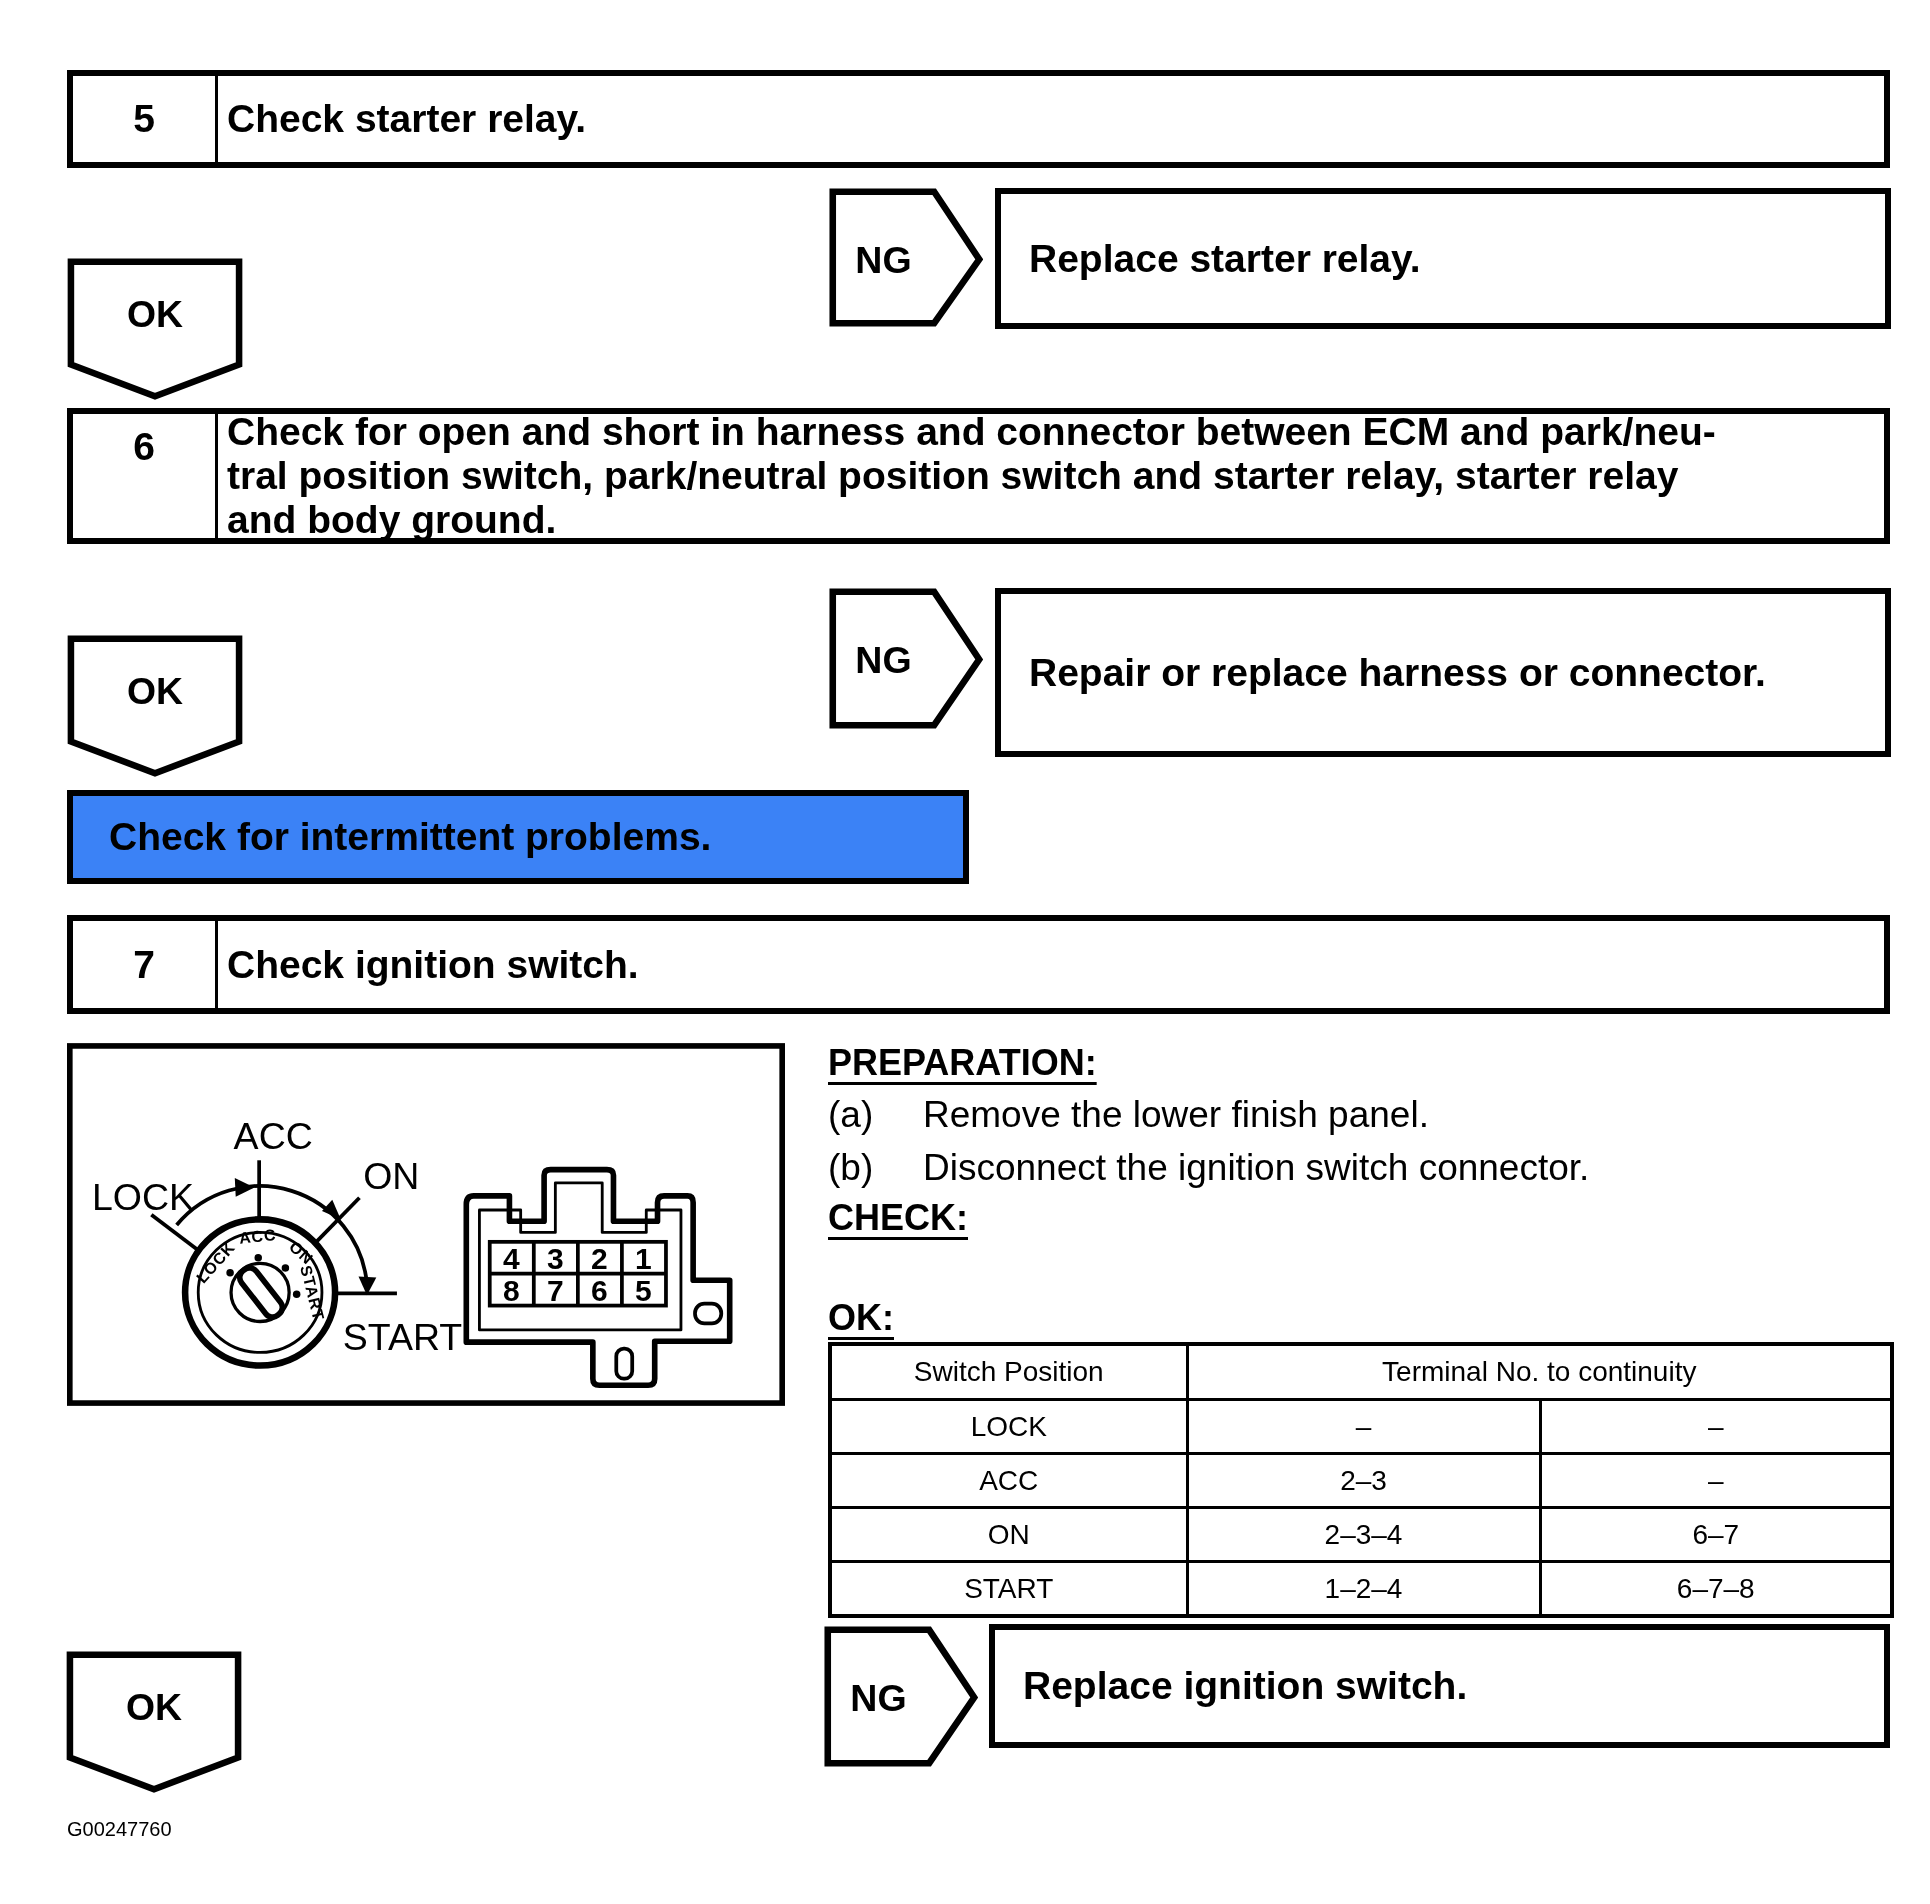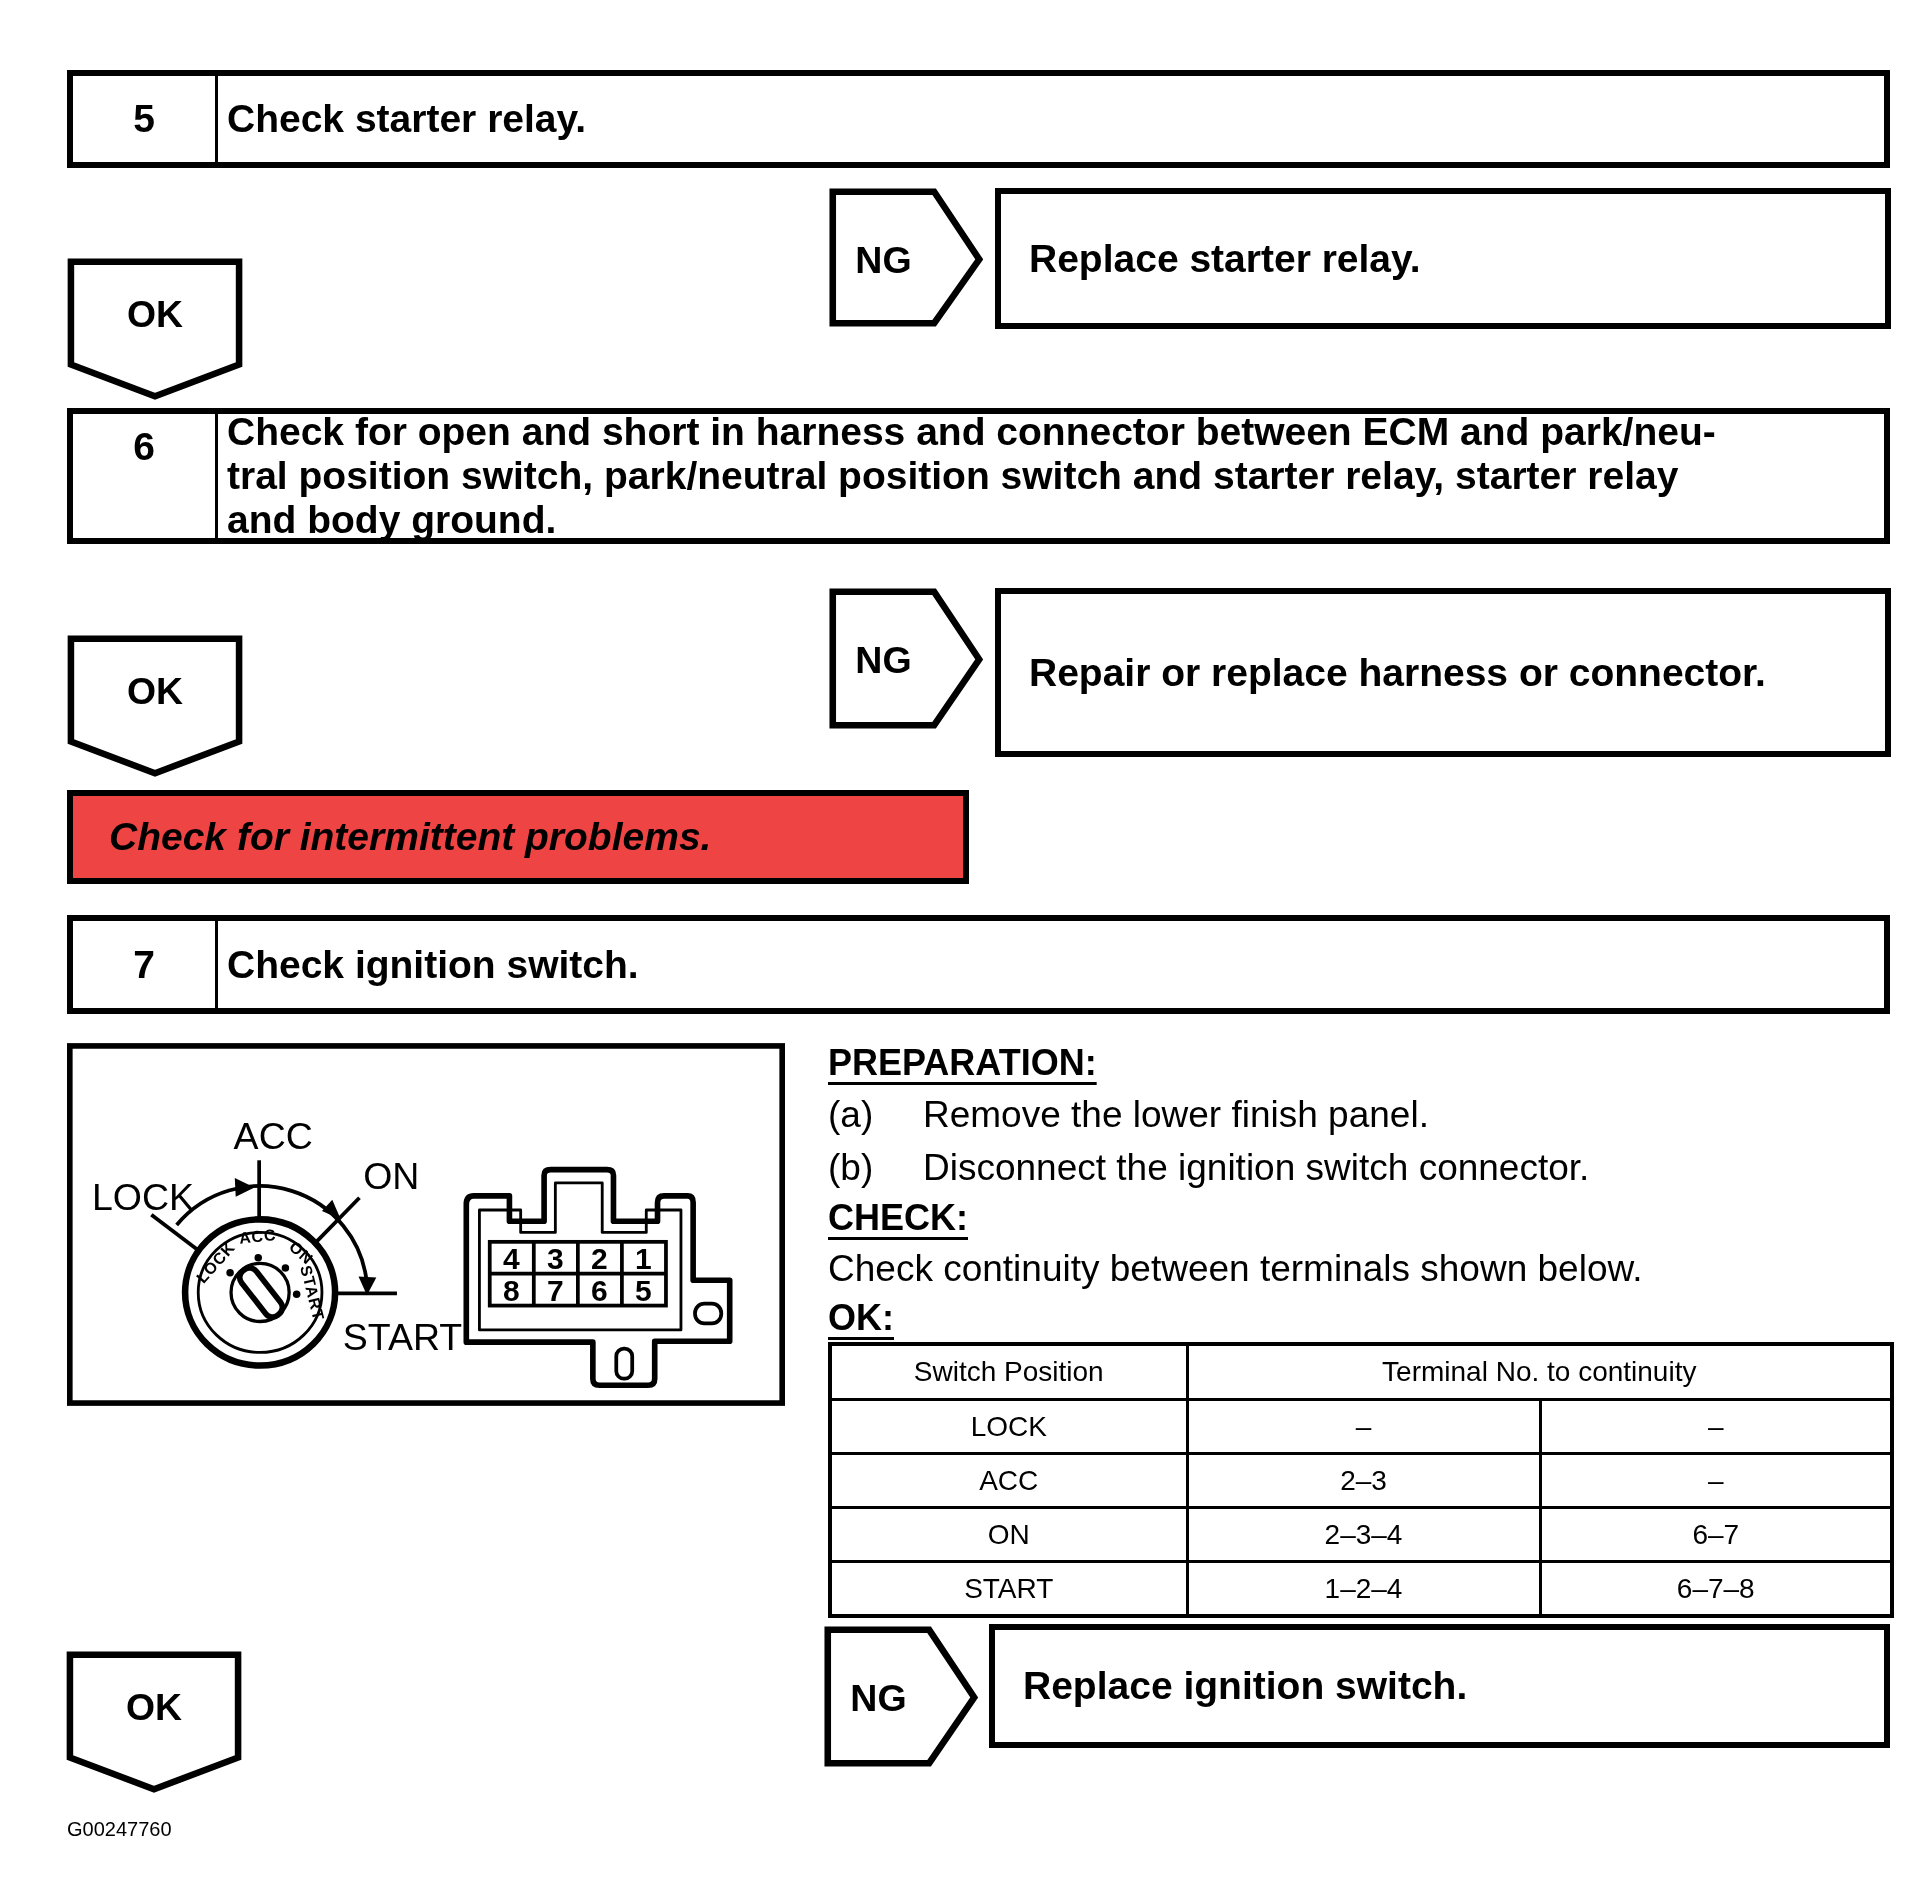--- a/index.html
+++ b/index.html
@@ -12,22 +12,22 @@
   .step-num{width:142px;border-right:3.7px solid #000;display:flex;
             justify-content:center;font-weight:bold;font-size:39px;}
   .step-num.mid{align-items:center;}
   .step-num.top{align-items:flex-start;padding-top:11.2px;}
   .step-title{flex:1;display:flex;flex-direction:column;justify-content:center;
               padding-left:9px;font-weight:bold;font-size:39px;line-height:44px;}
   .step-title div{white-space:nowrap;}
   
   .action-box{border:6.6px solid #000;background:#fff;display:flex;align-items:center;
               padding-left:28px;font-weight:bold;font-size:39px;box-sizing:border-box;}
-  .plain-box{border:6.6px solid #000;background:#ef4444;display:flex;align-items:center;
-             padding-left:36px;font-weight:bold;font-size:39px;box-sizing:border-box;font-style:italic;}
+  .plain-box{border:6.6px solid #000;background:#3b82f6;display:flex;align-items:center;
+             padding-left:36px;font-weight:bold;font-size:39px;box-sizing:border-box;}
   .pent-label{font-weight:bold;font-size:40px;text-anchor:middle;
               font-family:"Liberation Sans",sans-serif;}
   
   .rc-head{font-size:36px;font-weight:bold;text-decoration:underline;
            text-decoration-thickness:2.8px;text-underline-offset:6.6px;white-space:nowrap;}
   .rc-body{font-size:37px;font-weight:normal;white-space:nowrap;}
   
   table.cont{border-collapse:collapse;table-layout:fixed;background:#fff;}
   table.cont td{border:3.7px solid #000;text-align:center;vertical-align:middle;
                 font-size:28px;font-weight:normal;padding:0;}
@@ -158,21 +158,20 @@
       <text class="pin-lb" x="615" y="275">5</text>
     </g>
   </svg>
 
   <div class="abs rc-head" style="left:828px;top:1042px;">PREPARATION:</div>
   <div class="abs rc-body" style="left:828px;top:1094px;">(a)</div>
   <div class="abs rc-body" style="left:923px;top:1094px;">Remove the lower finish panel.</div>
   <div class="abs rc-body" style="left:828px;top:1147px;">(b)</div>
   <div class="abs rc-body" style="left:923px;top:1147px;">Disconnect the ignition switch connector.</div>
   <div class="abs rc-head" style="left:828px;top:1197px;">CHECK:</div>
-  <div class="abs rc-body" style="left:828px;top:1248px;">Check continuity between terminals shown below.</div>
   <div class="abs rc-head" style="left:828px;top:1297px;">OK:</div>
 
   <table class="abs cont" style="left:828px;top:1342px;width:1062px;">
     <colgroup>
         <col style="width:357px">
         <col style="width:353px">
         <col style="width:352px">
       </colgroup>
     <tbody>
       <tr class="hrow">

